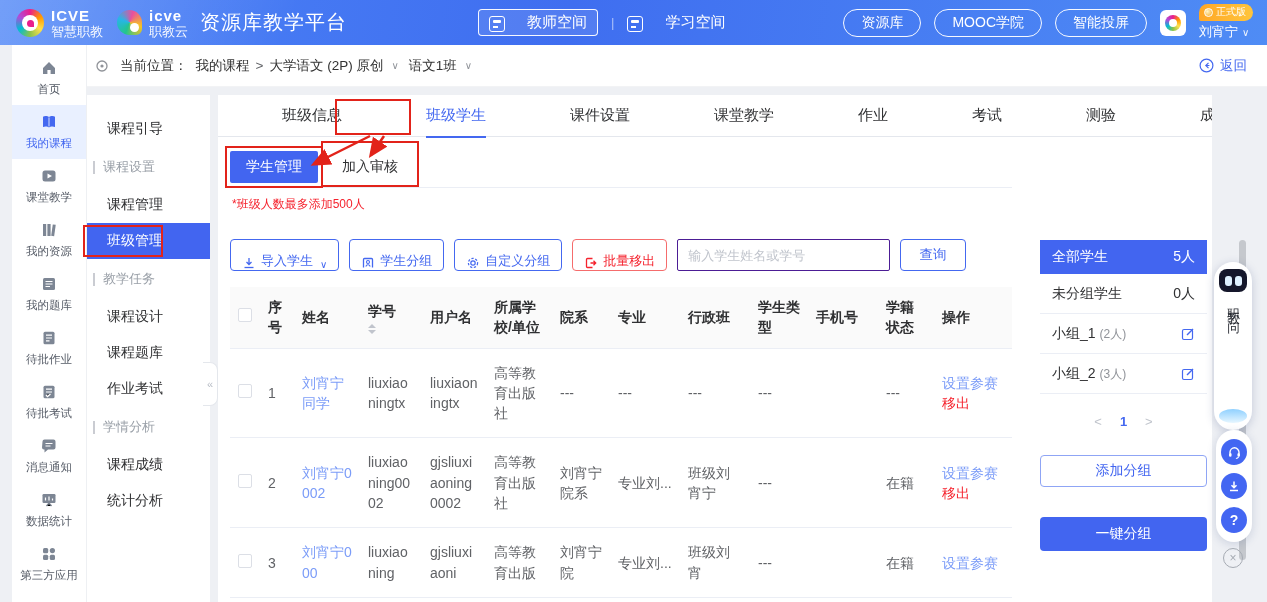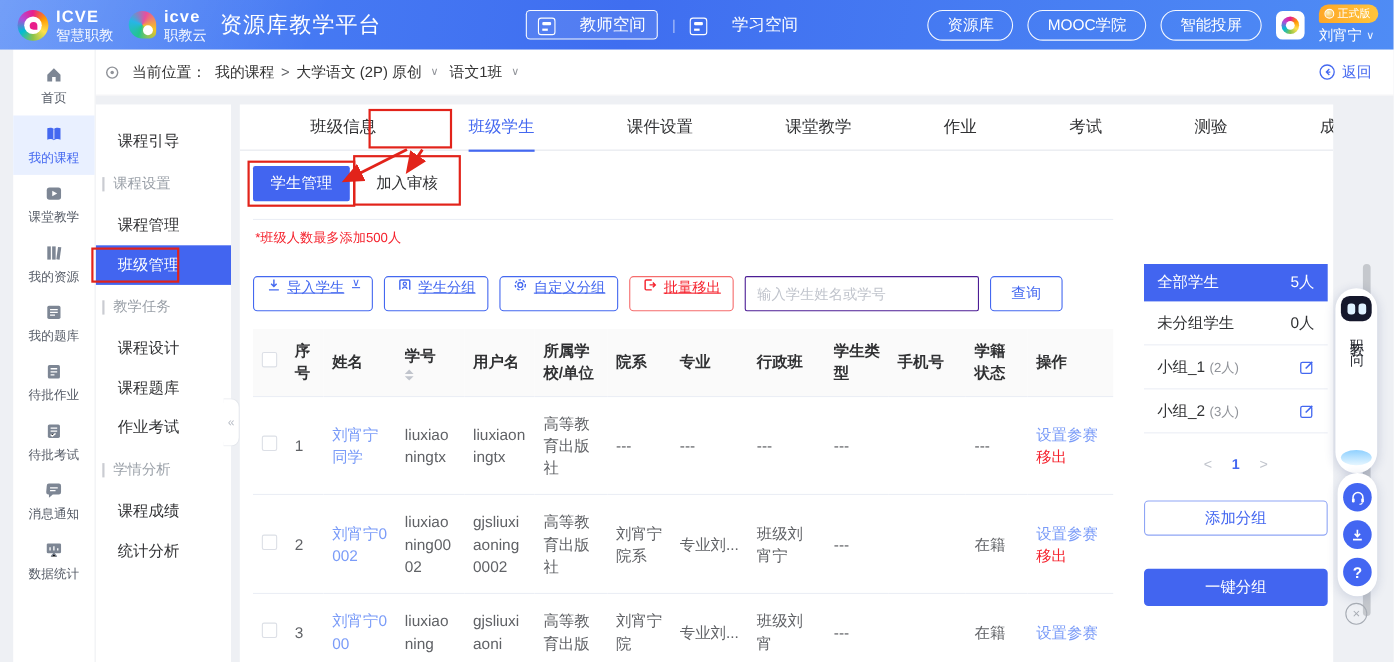--- a/index.html
+++ b/index.html
@@ -69,26 +69,26 @@
 .cm-section::before { content:""; width:2px; height:13px; background:#caccd2; flex:none; }
 .collapse-handle { position:absolute; left:203px; top:362px; width:15px; height:44px; background:#fff; border:1px solid #e4e7ec; border-left:none;
   border-radius:0 8px 8px 0; display:flex; align-items:center; justify-content:center; color:#b8bdc6; font-size:11px; z-index:4; cursor:pointer; }
 
 
 .main { position:absolute; left:218px; top:95px; width:994px; height:507px; background:#fff; z-index:2; overflow:hidden; }
 .tabs { display:flex; align-items:center; gap:42px; padding-left:22px; height:42px; border-bottom:1px solid #e4e7ed; font-size:15px; color:#303133; }
 .tab { cursor:pointer; position:relative; height:42px; display:flex; align-items:center; white-space:nowrap;margin-left:42px; }
 .tab.active { color:#4468f0; }
 .tab.active::after { content:""; position:absolute; left:0; right:0; bottom:-1px; height:2px; background:#4468f0; }
-.subtab-row { display:flex; gap:8px; margin:14px 0 0 12px; width:782px; border-bottom:1px solid #ebeef5; padding-bottom:16px; }
+.subtab-row { display:flex; gap:8px; margin:14px 0 0 12px; width:782px; border-bottom:1px solid #ebeef5; padding-bottom:4px; }
 .subtab { height:32px; padding:0 16px; display:flex; align-items:center; font-size:14px; color:#303133; cursor:pointer; background:#fff; white-space:nowrap; }
 .subtab.active { background:#4265f0; color:#fff; border-radius:2px; }
 .notice { color:#f5222d; font-size:12px; margin:8px 0 0 14px; }
 .toolbar { display:flex; align-items:center; gap:10px; margin:26px 0 0 12px; width:782px; padding-right:46px; }
-.tbtn { height:32px; border:1px solid #4468f0; color:#4468f0; border-radius:4px; display:flex; align-items:flex-start; gap:5px; padding:0 11px; font-size:13px; background:#fff; cursor:pointer; white-space:nowrap;text-decoration:underline; }
+.tbtn { height:32px; border:1px solid #4468f0; color:#4468f0; border-radius:4px; display:flex; align-items:flex-end; gap:5px; padding:0 11px; font-size:13px; background:#fff; cursor:pointer; white-space:nowrap; }
 .tbtn svg { flex:none; }
 .tbtn .dd { font-size:10px; margin-left:2px; }
 .tbtn.danger { border-color:#f56c6c; color:#f5222d; }
 .search-input { height:32px; width:224px; border:1px solid #4c1d95; border-radius:2px; padding:0 10px; font-size:13px; color:#333; margin-left:auto; outline:none; }
 .search-input::placeholder { color:#c0c4cc; }
 .qbtn { height:32px; width:70px; border:1px solid #4468f0; color:#4468f0; border-radius:4px; background:#fff; font-size:13.5px; cursor:pointer; }
 
 
 .stable { width:782px; margin:16px 0 0 12px; border-collapse:collapse; table-layout:fixed; font-size:14px; color:#606266; }
 .stable th { background:#fafafa; font-weight:bold; color:#303133; text-align:left; padding:10px 8px; line-height:1.45; vertical-align:middle; word-break:break-all; }
@@ -239,20 +239,29 @@
         </svg>
       <span class="lbl">消息通知</span>
     </div>
     <div class="lsb-item">
       <svg viewBox="0 0 18 18">
           <rect x="2.5" y="3" width="13" height="9" rx="1.2" fill="currentColor"></rect>
           <path stroke="#fff" stroke-width="1.2" d="M5.5 9.5v-3M9 9.5V5.5M12.5 9.5v-2"></path>
           <path stroke="currentColor" stroke-width="1.3" d="m6.5 15 2.5-3 2.5 3"></path>
         </svg>
       <span class="lbl">数据统计</span>
+    </div>
+    <div class="lsb-item">
+      <svg viewBox="0 0 18 18">
+          <rect x="3" y="3" width="5.2" height="5.2" rx="1.5" fill="currentColor"></rect>
+          <rect x="9.8" y="3" width="5.2" height="5.2" rx="2.6" fill="currentColor"></rect>
+          <rect x="3" y="9.8" width="5.2" height="5.2" rx="1.5" fill="currentColor"></rect>
+          <rect x="9.8" y="9.8" width="5.2" height="5.2" rx="1.5" fill="currentColor"></rect>
+        </svg>
+      <span class="lbl">第三方应用</span>
     </div>
   </div>
 
   <div class="crumb">
     <svg class="pin" width="14" height="14" viewBox="0 0 14 14">
         <circle cx="7" cy="7" r="5" fill="none" stroke="#909399" stroke-width="1.3"></circle>
         <circle cx="7" cy="7" r="1.6" fill="#909399"></circle>
       </svg>
     <span class="seg">当前位置：</span>
     <span class="seg">我的课程</span>

